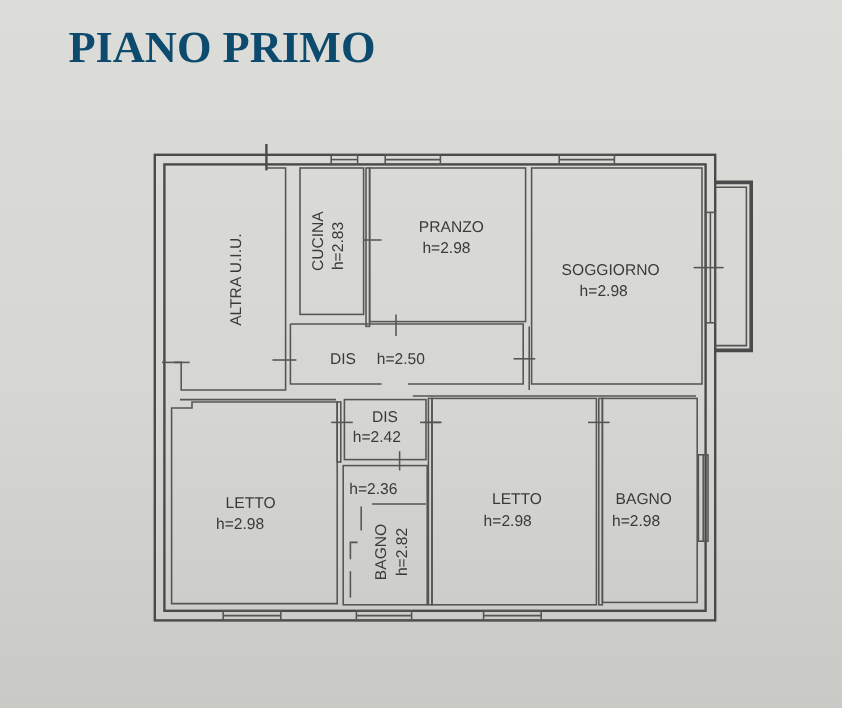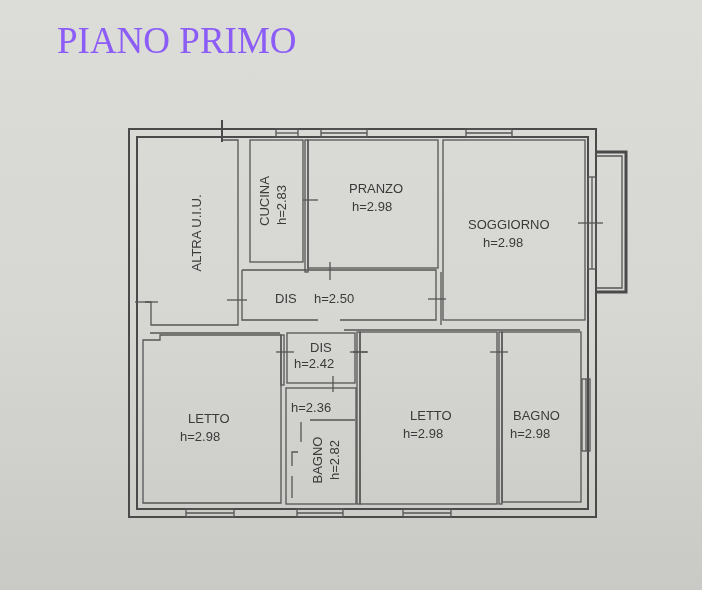--- a/index.html
+++ b/index.html
@@ -11,24 +11,24 @@
       height: 590px;
       overflow: hidden;
       background: linear-gradient(180deg, #dcdcd8 0%, #d6d6d2 55%, #c9c9c5 100%);
       position: relative;
     }
     .title {
       position: absolute;
       left: 57px;
       top: 22px;
       font-family: "Liberation Serif", "DejaVu Serif", serif;
-      font-weight: normal;
+      font-weight: bold;
       font-size: 37px;
       letter-spacing: 0px;
-      color: #8b5cf6;
+      color: #0c4a6e;
       line-height: 1;
     }
     svg.plan {
       position: absolute;
       left: 0;
       top: 0;
     }
     .wall {
       fill: none;
       stroke: #4a4a4a;

